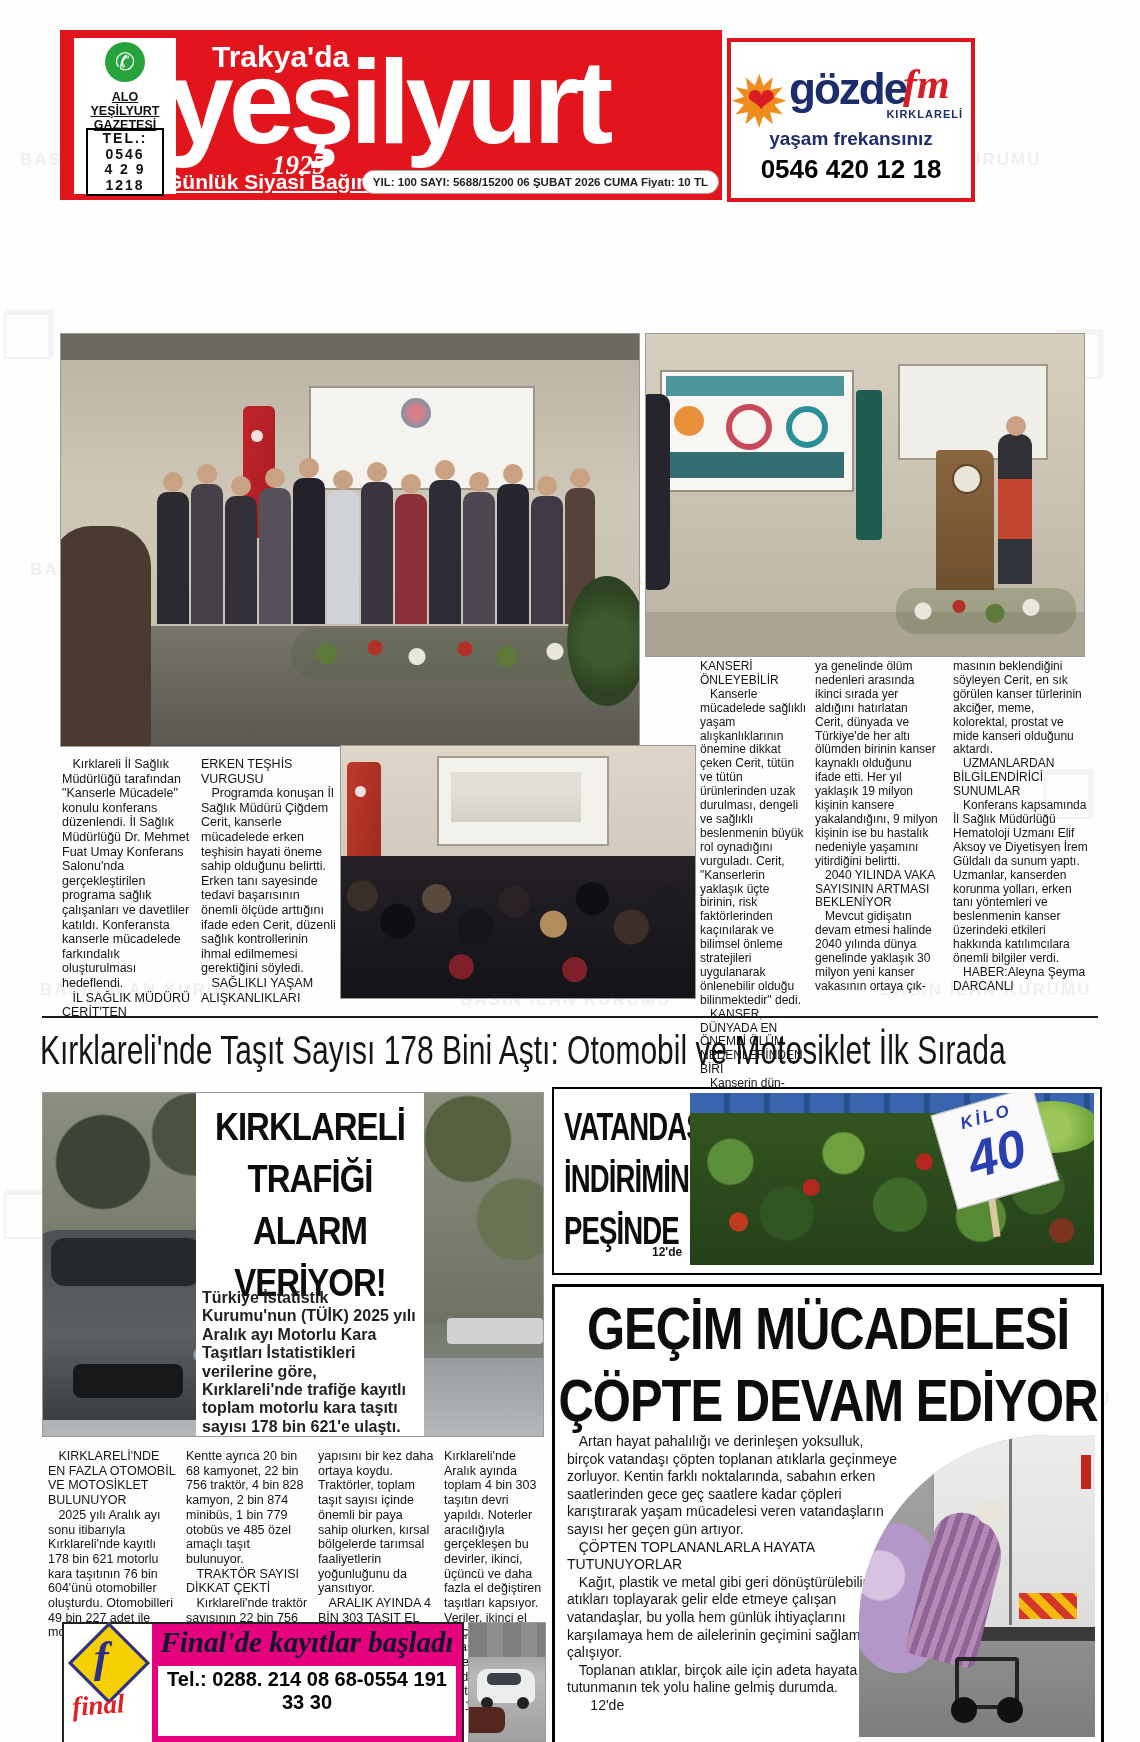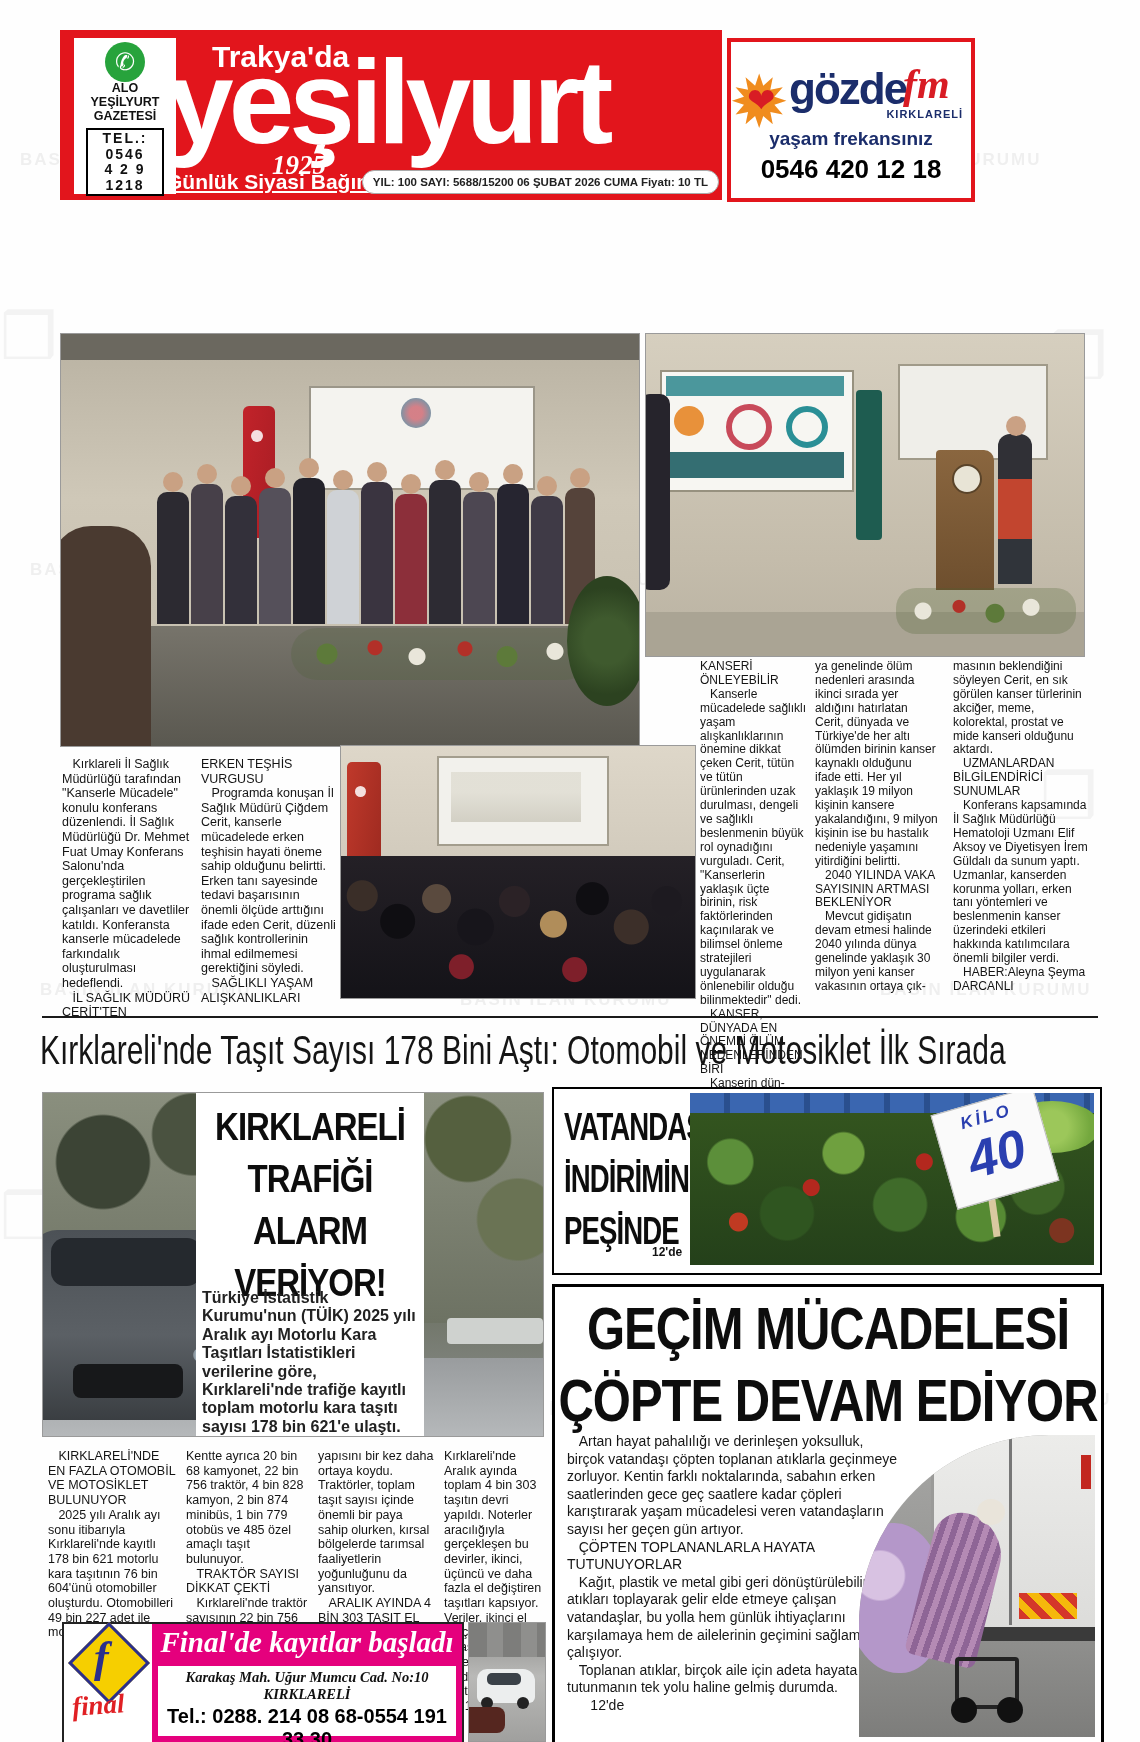--- a/index.html
+++ b/index.html
@@ -16,21 +16,21 @@
   .mast-title{position:absolute;left:108px;top:12px;color:#fff;font-weight:800;font-size:118px;
       letter-spacing:-5px;line-height:120px;}
   .mast-year{position:absolute;left:212px;top:120px;color:#fff;font:italic bold 27px "Liberation Serif",serif;}
   .mast-slogan{position:absolute;left:106px;top:140px;color:#fff;font-weight:bold;font-size:21px;
       text-decoration:underline;}
   .issue-pill{position:absolute;right:3px;bottom:6px;background:#fff;border:1px solid #aaa;
       border-radius:13px;font:bold 11.5px/14px "Liberation Sans",sans-serif;color:#222;padding:4px 10px;}
   .alo{position:absolute;left:74px;top:38px;width:102px;height:156px;background:#fff;z-index:6;text-align:center;}
   .wa{position:absolute;left:31px;top:4px;width:40px;height:40px;border-radius:50%;background:#27a33c;
       color:#fff;font-size:24px;line-height:40px;text-align:center;}
-  .alo-lines{position:absolute;left:0;top:43px;width:102px;font:bold 12.5px/14px "Liberation Sans",sans-serif;}
+  .alo-lines{position:absolute;left:0;top:52px;width:102px;font:bold 12.5px/14px "Liberation Sans",sans-serif;text-decoration:underline;}
   .telbox{position:absolute;left:12px;top:90px;width:74px;border:2px solid #000;
       font:bold 14px/15.5px "Liberation Sans",sans-serif;letter-spacing:2px;padding:1px 0;}
   .gozde{position:absolute;left:727px;top:38px;width:240px;height:156px;background:#fff;
       border:4px solid #e2151c;z-index:6;}
   .gz-sun{position:absolute;left:-2px;top:18px;font-size:72px;color:#f08c1e;}
   .gz-heart{position:absolute;left:16px;top:38px;font-size:34px;color:#d81c24;}
   .gz-name{position:absolute;left:58px;top:22px;font-weight:800;font-size:44px;color:#1b2d6b;letter-spacing:-2px;}
   .gz-fm{position:absolute;left:172px;top:18px;font:italic bold 42px "Liberation Serif",serif;color:#d81c24;}
   .gz-city{position:absolute;right:8px;top:66px;font-weight:bold;font-size:11px;color:#1b2d6b;letter-spacing:1px;}
   .gz-slogan{position:absolute;left:0;top:86px;width:100%;text-align:center;color:#1b2d6b;
@@ -67,21 +67,21 @@
       transform:scale(0.92,1.3);transform-origin:left top;white-space:pre-line;color:#0d0d0d;}
   .gbox{position:absolute;left:552px;top:1284px;width:546px;height:456px;border:3px solid #000;background:#fff;}
   .g-hl{position:absolute;left:0;top:6px;width:100%;text-align:center;}
   .g-hl span{display:inline-block;font-weight:800;font-size:49px;line-height:60px;letter-spacing:-1px;
       transform:scaleY(1.2);transform-origin:center top;white-space:pre-line;color:#0d0d0d;}
   .g-body{position:absolute;left:12px;top:146px;width:336px;font:14px/17.6px "Liberation Sans",sans-serif;
       white-space:pre-wrap;color:#161616;}
   
   .fad{position:absolute;left:62px;top:1622px;width:398px;height:118px;border:2px solid #222;background:#fff;}
   .fad-magenta{position:absolute;left:88px;top:0;right:0;bottom:0;background:#e5007d;}
-  .fad-title{position:absolute;left:0;top:2px;width:100%;text-align:center;color:#ffffff;
+  .fad-title{position:absolute;left:0;top:2px;width:100%;text-align:center;color:#0f172a;
       font:italic bold 29px "Liberation Serif",serif;}
   .fad-white{position:absolute;left:6px;right:6px;top:42px;bottom:6px;background:#fff;text-align:center;}
   .fad-addr{font:italic bold 14.5px "Liberation Serif",serif;color:#111;margin-top:3px;}
   .fad-tel{font:bold 20px "Liberation Sans",sans-serif;color:#000;margin-top:2px;}
   .diamond{position:absolute;left:16px;top:10px;width:52px;height:52px;background:#f6cf00;
       border:3px solid #2b2f8c;transform:rotate(45deg);}
   .f-letter{position:absolute;left:30px;top:8px;font:italic bold 44px "Liberation Serif",serif;color:#2b2f8c;}
   .f-word{position:absolute;left:8px;top:66px;font:italic bold 27px "Liberation Serif",serif;color:#e02024;
       transform:rotate(-4deg);}
   .sign{position:absolute;left:252px;top:6px;width:104px;height:96px;background:#fafafa;border:1px solid #bbb;
@@ -312,21 +312,20 @@
 
   <div class="fad" style="z-index:2;">
     <div class="abs" style="left:0;top:0;width:88px;height:114px;background:#fff;">
       <div class="diamond"></div>
       <div class="f-letter">f</div>
       <div class="f-word">final</div>
     </div>
     <div class="fad-magenta">
       <div class="fad-title">Final'de kayıtlar başladı</div>
       <div class="fad-white">
-        <div class="fad-addr">Karakaş Mah. Uğur Mumcu Cad. No:10 KIRKLARELİ</div>
         <div class="fad-tel">Tel.: 0288. 214 08 68-0554 191 33 30</div>
       </div>
     </div>
   </div>
 
   <div class="photo" style="left:468px;top:1622px;width:76px;height:118px;z-index:2;background:linear-gradient(#8a8a88,#b9b9b7 45%,#a0a09e);">
     <div class="abs" style="left:0;top:0;width:100%;height:34px;background:repeating-linear-gradient(90deg,#7d7d7b 0 18px,#8f8f8d 18px 34px);"></div>
     <div class="abs" style="left:8px;top:46px;width:58px;height:34px;border-radius:10px 12px 6px 6px;background:#eceeee;"></div>
     <div class="abs" style="left:18px;top:50px;width:34px;height:12px;border-radius:5px;background:#3a4148;"></div>
     <div class="abs" style="left:12px;top:74px;width:12px;height:12px;border-radius:50%;background:#222;"></div>

